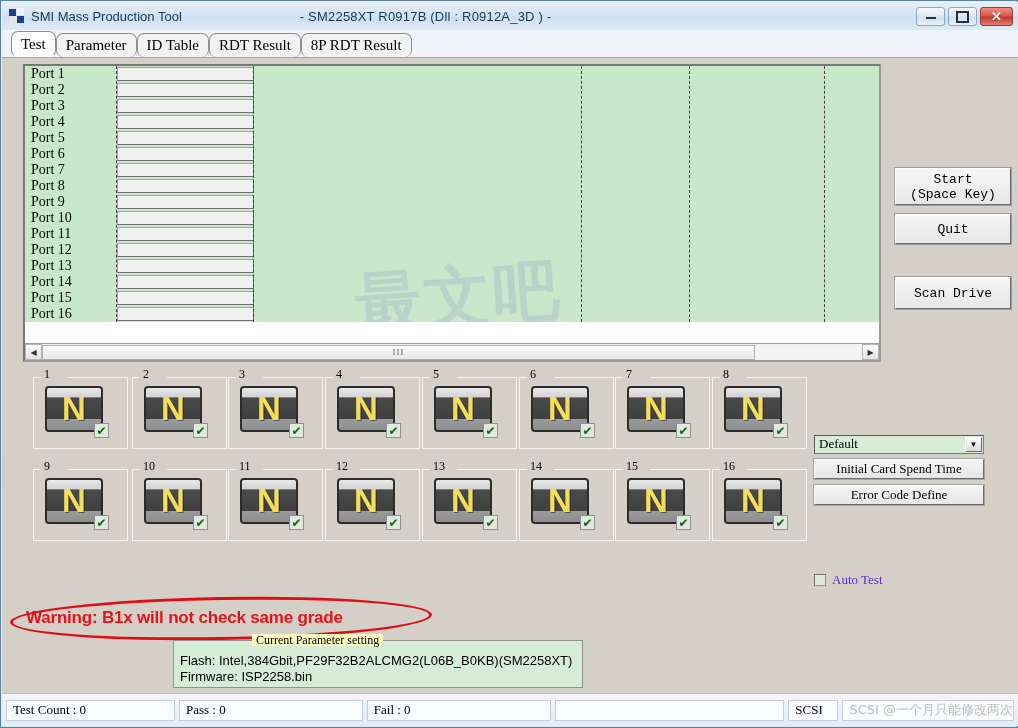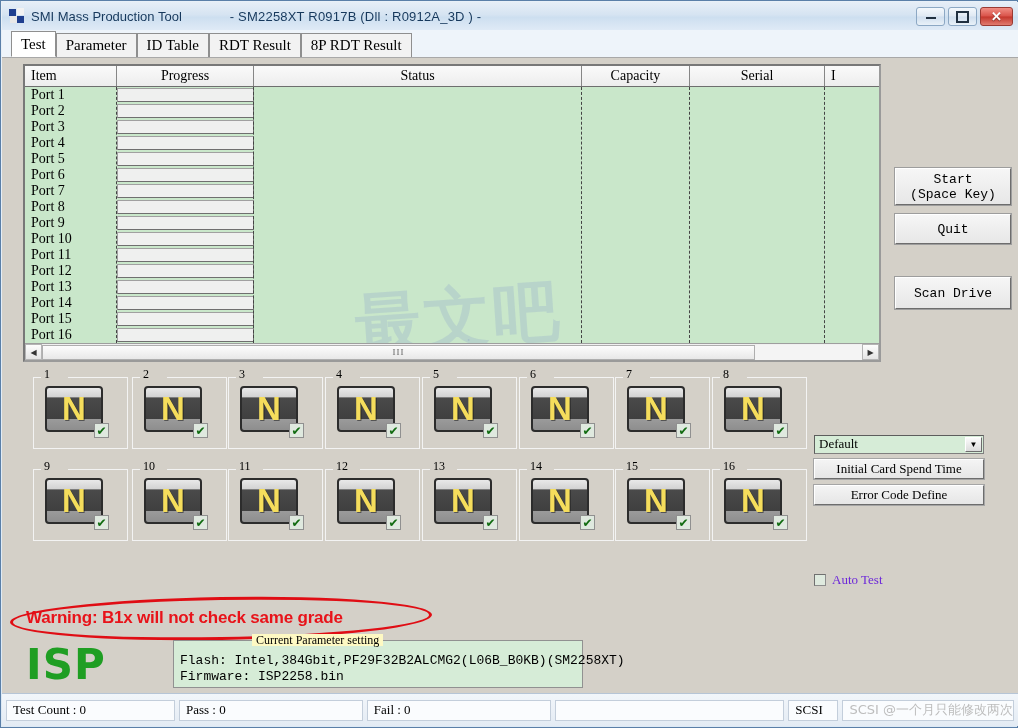--- a/index.html
+++ b/index.html
@@ -46,21 +46,21 @@
     position: absolute;
     width: 7px; height: 7px;
   }
   .title-text {
     font-family: Liberation Sans, sans-serif;
     font-size: 13px;
     color: #16385c;
     white-space: nowrap;
   }
   #title-sub {
-    margin-left: 48px;
+    margin-left: 118px;
     letter-spacing: 0.2px;
   }
   #win-controls {
     position: absolute;
     right: 5px; top: 5px;
     display: flex;
     gap: 3px;
   }
   .win-btn {
     width: 29px; height: 19px;
@@ -102,20 +102,21 @@
     padding: 3px 9px 4px 9px;
     border-left: 1px solid #8f8f8f;
     border-top: 1px solid #8f8f8f;
     border-right: 1px solid #8f8f8f;
     background: #f2f2f2;
     margin-bottom: 0px;
     line-height: 17px;
     white-space: nowrap;
     box-sizing: border-box;
     height: 24px;
+    border-radius: 7px;
   }
   .tab.active {
     background: #ffffff;
     border-bottom: 1px solid #ffffff;
     height: 26px;
     padding-top: 4px;
     font-size: 15px;
   }
 
   
@@ -493,21 +494,21 @@
     left: 78px; top: -7px;
     font-family: "Liberation Serif", serif;
     font-size: 12px;
     color: #000;
     background: #fef9c3;
     padding: 0 4px;
     line-height: 12px;
     white-space: nowrap;
   }
   .param-line {
-    font-family: Liberation Mono, monospace;
+    font-family: Liberation Sans, sans-serif;
     font-size: 13px;
     color: #000;
     white-space: nowrap;
     line-height: 15px;
     padding-left: 6px;
   }
   #param-flash { position: absolute; left: 0; top: 12px; }
   #param-fw    { position: absolute; left: 0; top: 28px; }
 
   
@@ -587,28 +588,20 @@
     <div class="tab active">Test</div>
     <div class="tab">Parameter</div>
     <div class="tab">ID Table</div>
     <div class="tab">RDT Result</div>
     <div class="tab">8P RDT Result</div>
   </div>
 
   <div id="client">
 
     <div id="grid-wrap">
-      <div id="grid-head">
-        <div class="gh c-item">Item</div>
-        <div class="gh c-progress">Progress</div>
-        <div class="gh c-status">Status</div>
-        <div class="gh c-capacity">Capacity</div>
-        <div class="gh c-serial">Serial</div>
-        <div class="gh c-extra">I</div>
-      </div>
 
       <div id="grid-body">
         <div id="grid-bg-green"></div>
         <div id="watermark">最文吧</div>
         <div id="watermark2">www.zuiwen.com</div>
 
         <div class="col-sep" style="left:91px;"></div>
         <div class="col-sep" style="left:228px;"></div>
         <div class="col-sep" style="left:556px;"></div>
         <div class="col-sep" style="left:664px;"></div>
@@ -949,21 +942,20 @@
     <div class="right-btn" id="btn-errorcode">Error Code Define</div>
 
     <div id="auto-test-row">
       <div id="auto-test-box"></div>
       <span id="auto-test-label">Auto Test</span>
     </div>
 
     <div id="warning-text">Warning: B1x will not check same grade</div>
     <div id="warning-ellipse"></div>
 
-    <div id="isp-logo">ISP</div>
 
     <div id="param-group">
       <span id="param-legend">Current Parameter setting</span>
       <div class="param-line" id="param-flash">Flash:   Intel,384Gbit,PF29F32B2ALCMG2(L06B_B0KB)(SM2258XT)</div>
       <div class="param-line" id="param-fw">Firmware:   ISP2258.bin</div>
     </div>
 
   </div>
 
   <div id="status-bar">

